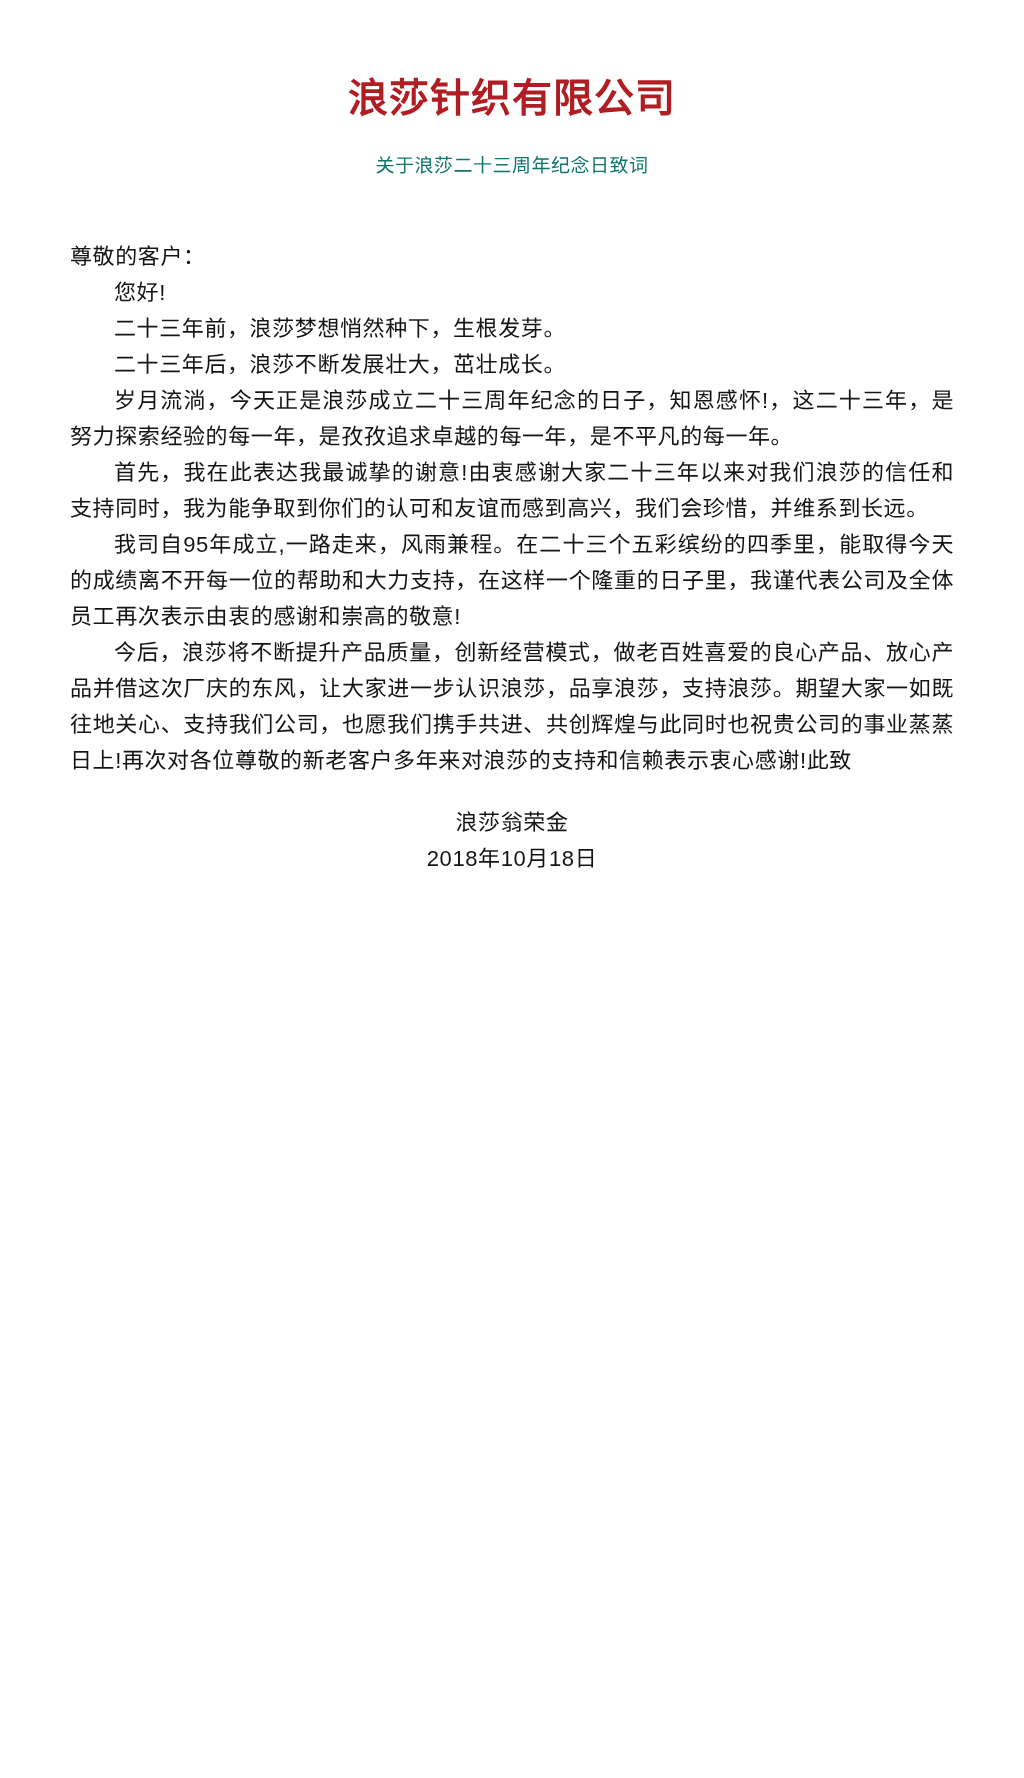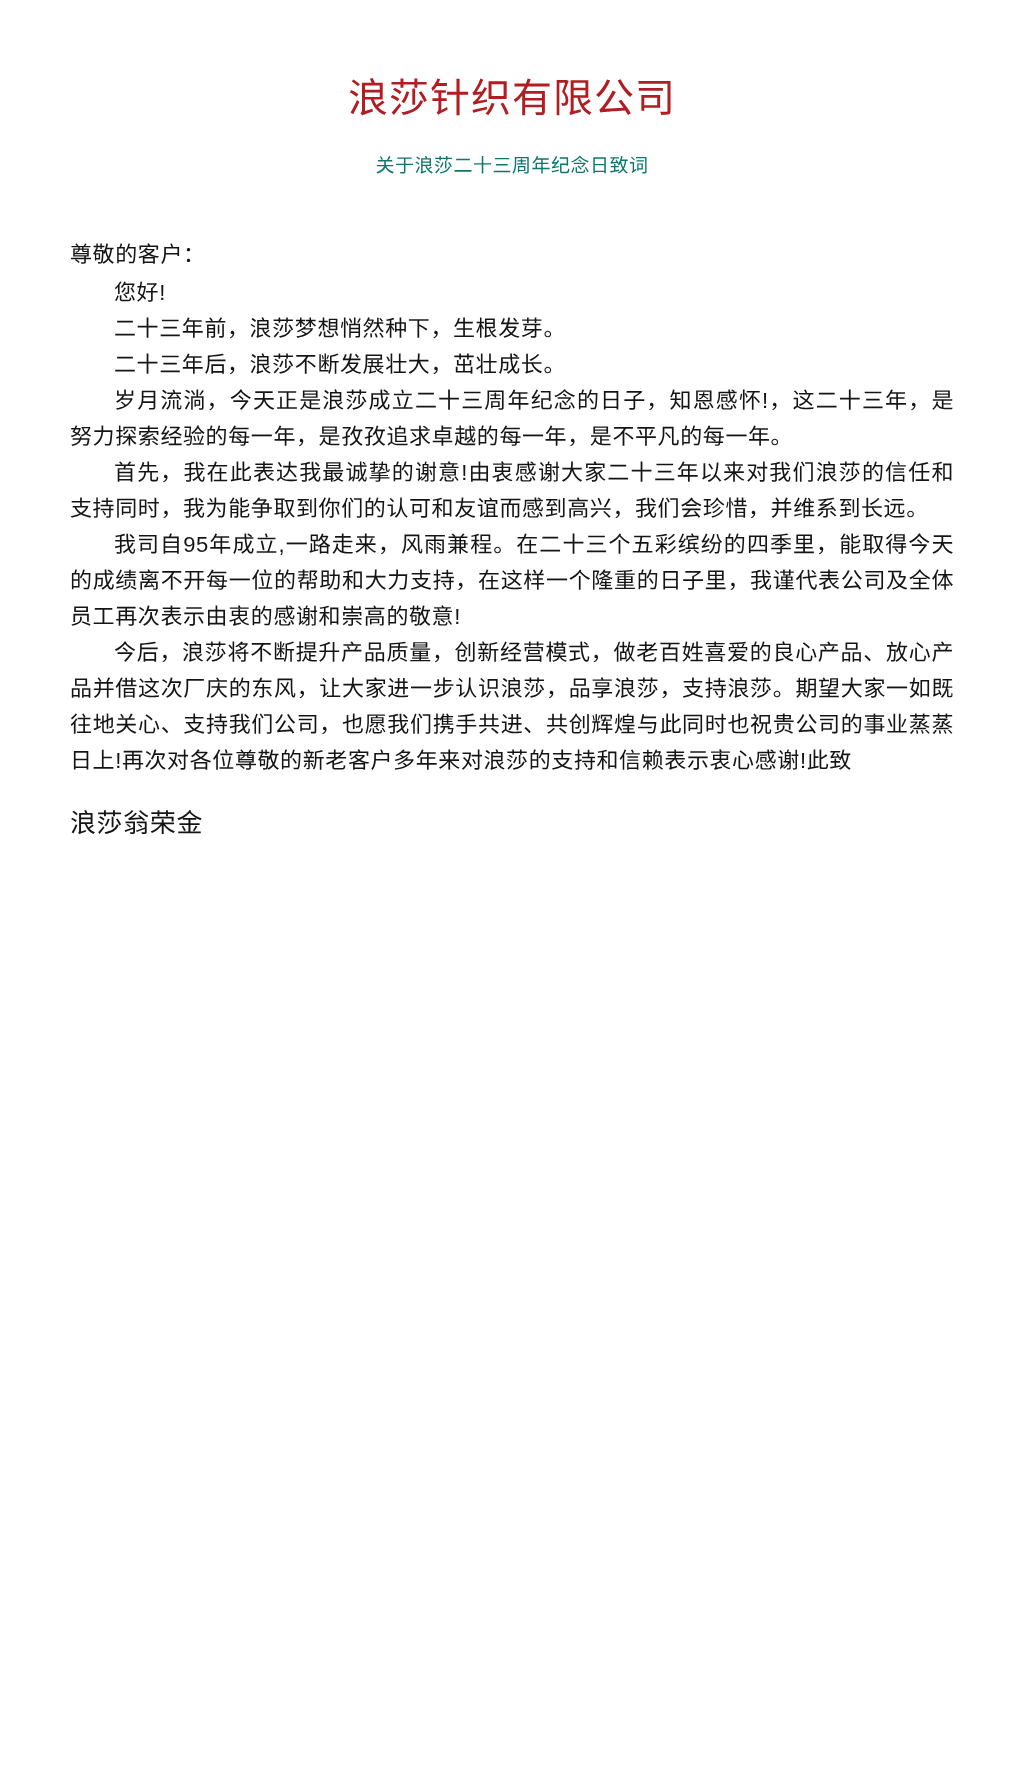--- a/index.html
+++ b/index.html
@@ -12,21 +12,21 @@
   .page {
     width: 1024px;
     min-height: 1778px;
     background: #ffffff;
     padding: 0 70px 60px 70px;
   }
   .doc-title {
     margin-top: 76px;
     text-align: center;
     font-size: 40px;
-    font-weight: normal;
+    font-weight: bold;
     color: #b01e23;
     letter-spacing: 1px;
     line-height: 1.1;
   }
   .doc-subtitle {
     margin-top: 30px;
     text-align: center;
     font-size: 19px;
     color: #0f766e;
     letter-spacing: 0.5px;
@@ -35,29 +35,28 @@
     margin-top: 62px;
     font-size: 22px;
     line-height: 36px;
     letter-spacing: 0.6px;
     text-align: justify;
     text-justify: inter-ideograph;
     color: #141414;
   }
   .salutation {
     text-indent: 0;
-    font-family: Liberation Mono, monospace;
   }
   .para {
     text-indent: 2em;
   }
   .signature-block {
     margin-top: 26px;
-    text-align: left;
-    font-size: 26px;
+    text-align: center;
+    font-size: 22px;
     line-height: 36px;
     letter-spacing: 0.6px;
     color: #141414;
   }
 </style>
 </head>
 <body>
 
 <div class="page">
 
@@ -73,15 +72,16 @@
         <p class="para">二十三年后，浪莎不断发展壮大，茁壮成长。</p>
         <p class="para">岁月流淌，今天正是浪莎成立二十三周年纪念的日子，知恩感怀!，这二十三年，是努力探索经验的每一年，是孜孜追求卓越的每一年，是不平凡的每一年。</p>
         <p class="para">首先，我在此表达我最诚挚的谢意!由衷感谢大家二十三年以来对我们浪莎的信任和支持同时，我为能争取到你们的认可和友谊而感到高兴，我们会珍惜，并维系到长远。</p>
         <p class="para">我司自95年成立,一路走来，风雨兼程。在二十三个五彩缤纷的四季里，能取得今天的成绩离不开每一位的帮助和大力支持，在这样一个隆重的日子里，我谨代表公司及全体员工再次表示由衷的感谢和崇高的敬意!</p>
         <p class="para">今后，浪莎将不断提升产品质量，创新经营模式，做老百姓喜爱的良心产品、放心产品并借这次厂庆的东风，让大家进一步认识浪莎，品享浪莎，支持浪莎。期望大家一如既往地关心、支持我们公司，也愿我们携手共进、共创辉煌与此同时也祝贵公司的事业蒸蒸日上!再次对各位尊敬的新老客户多年来对浪莎的支持和信赖表示衷心感谢!此致</p>
       </div>
   </div>
 
   <div class="signature-block">
     <div>浪莎翁荣金</div>
+    <div>2018年10月18日</div>
   </div>
 
 </div>
 
 </body></html>

